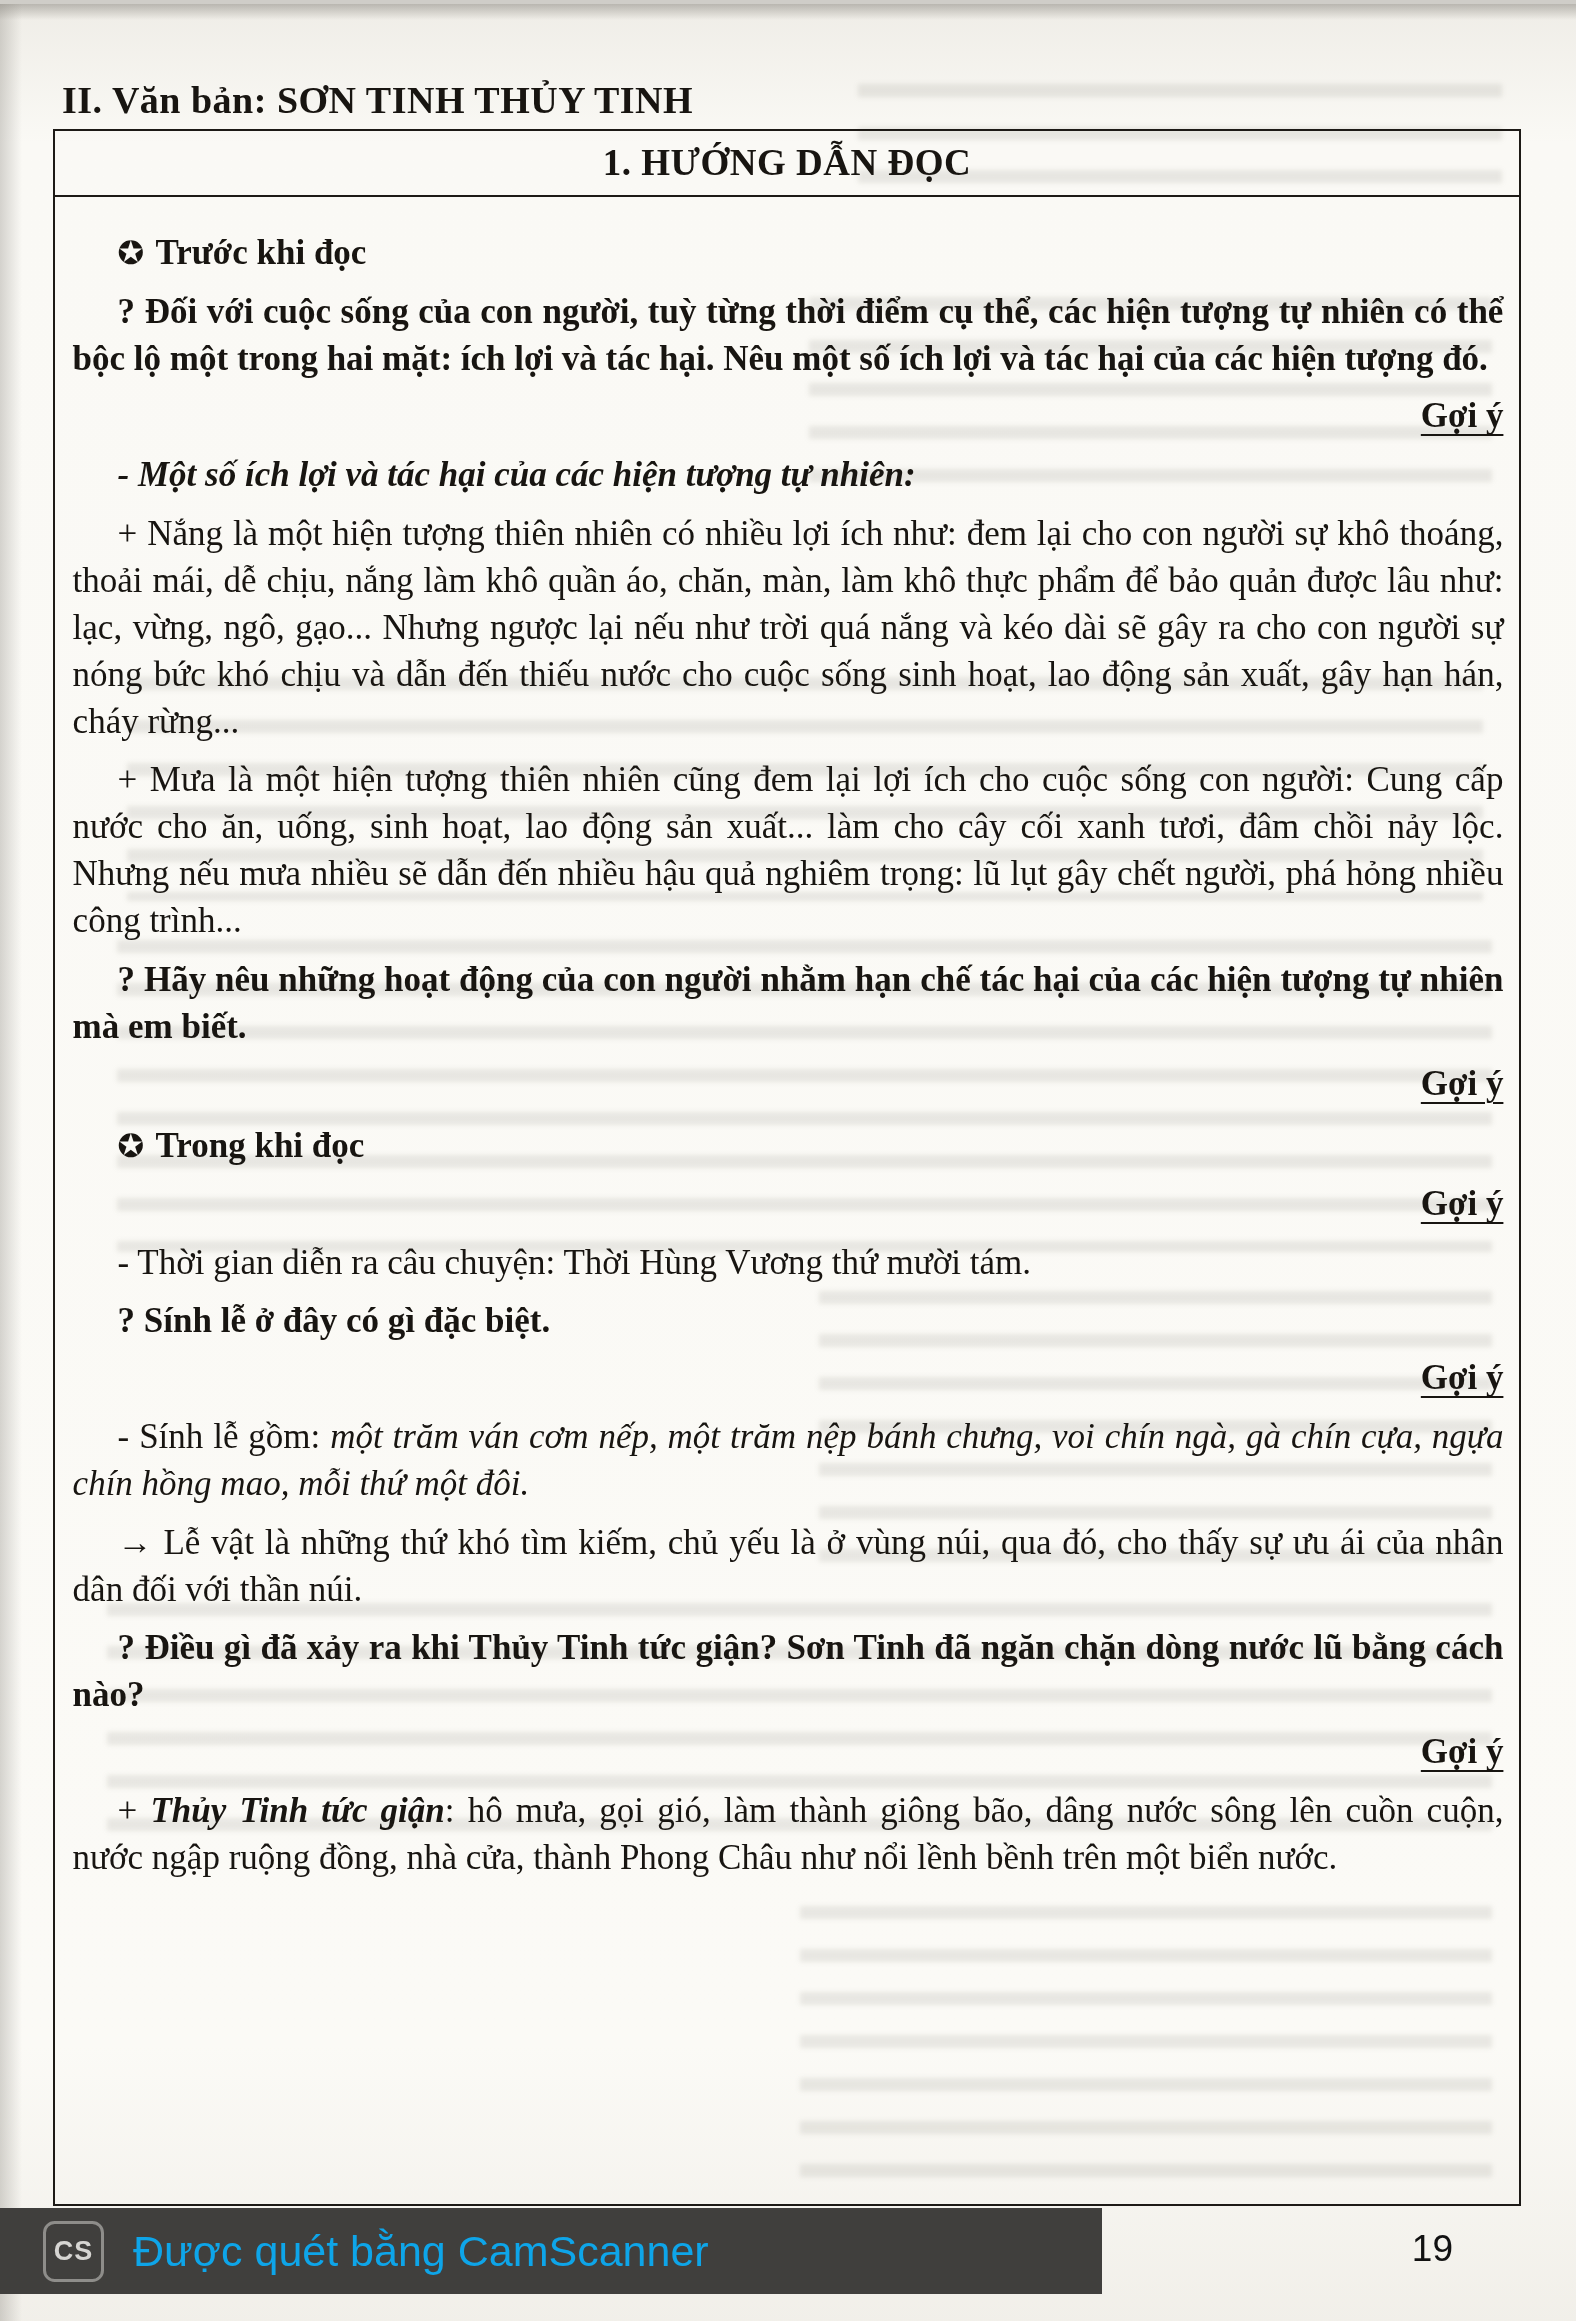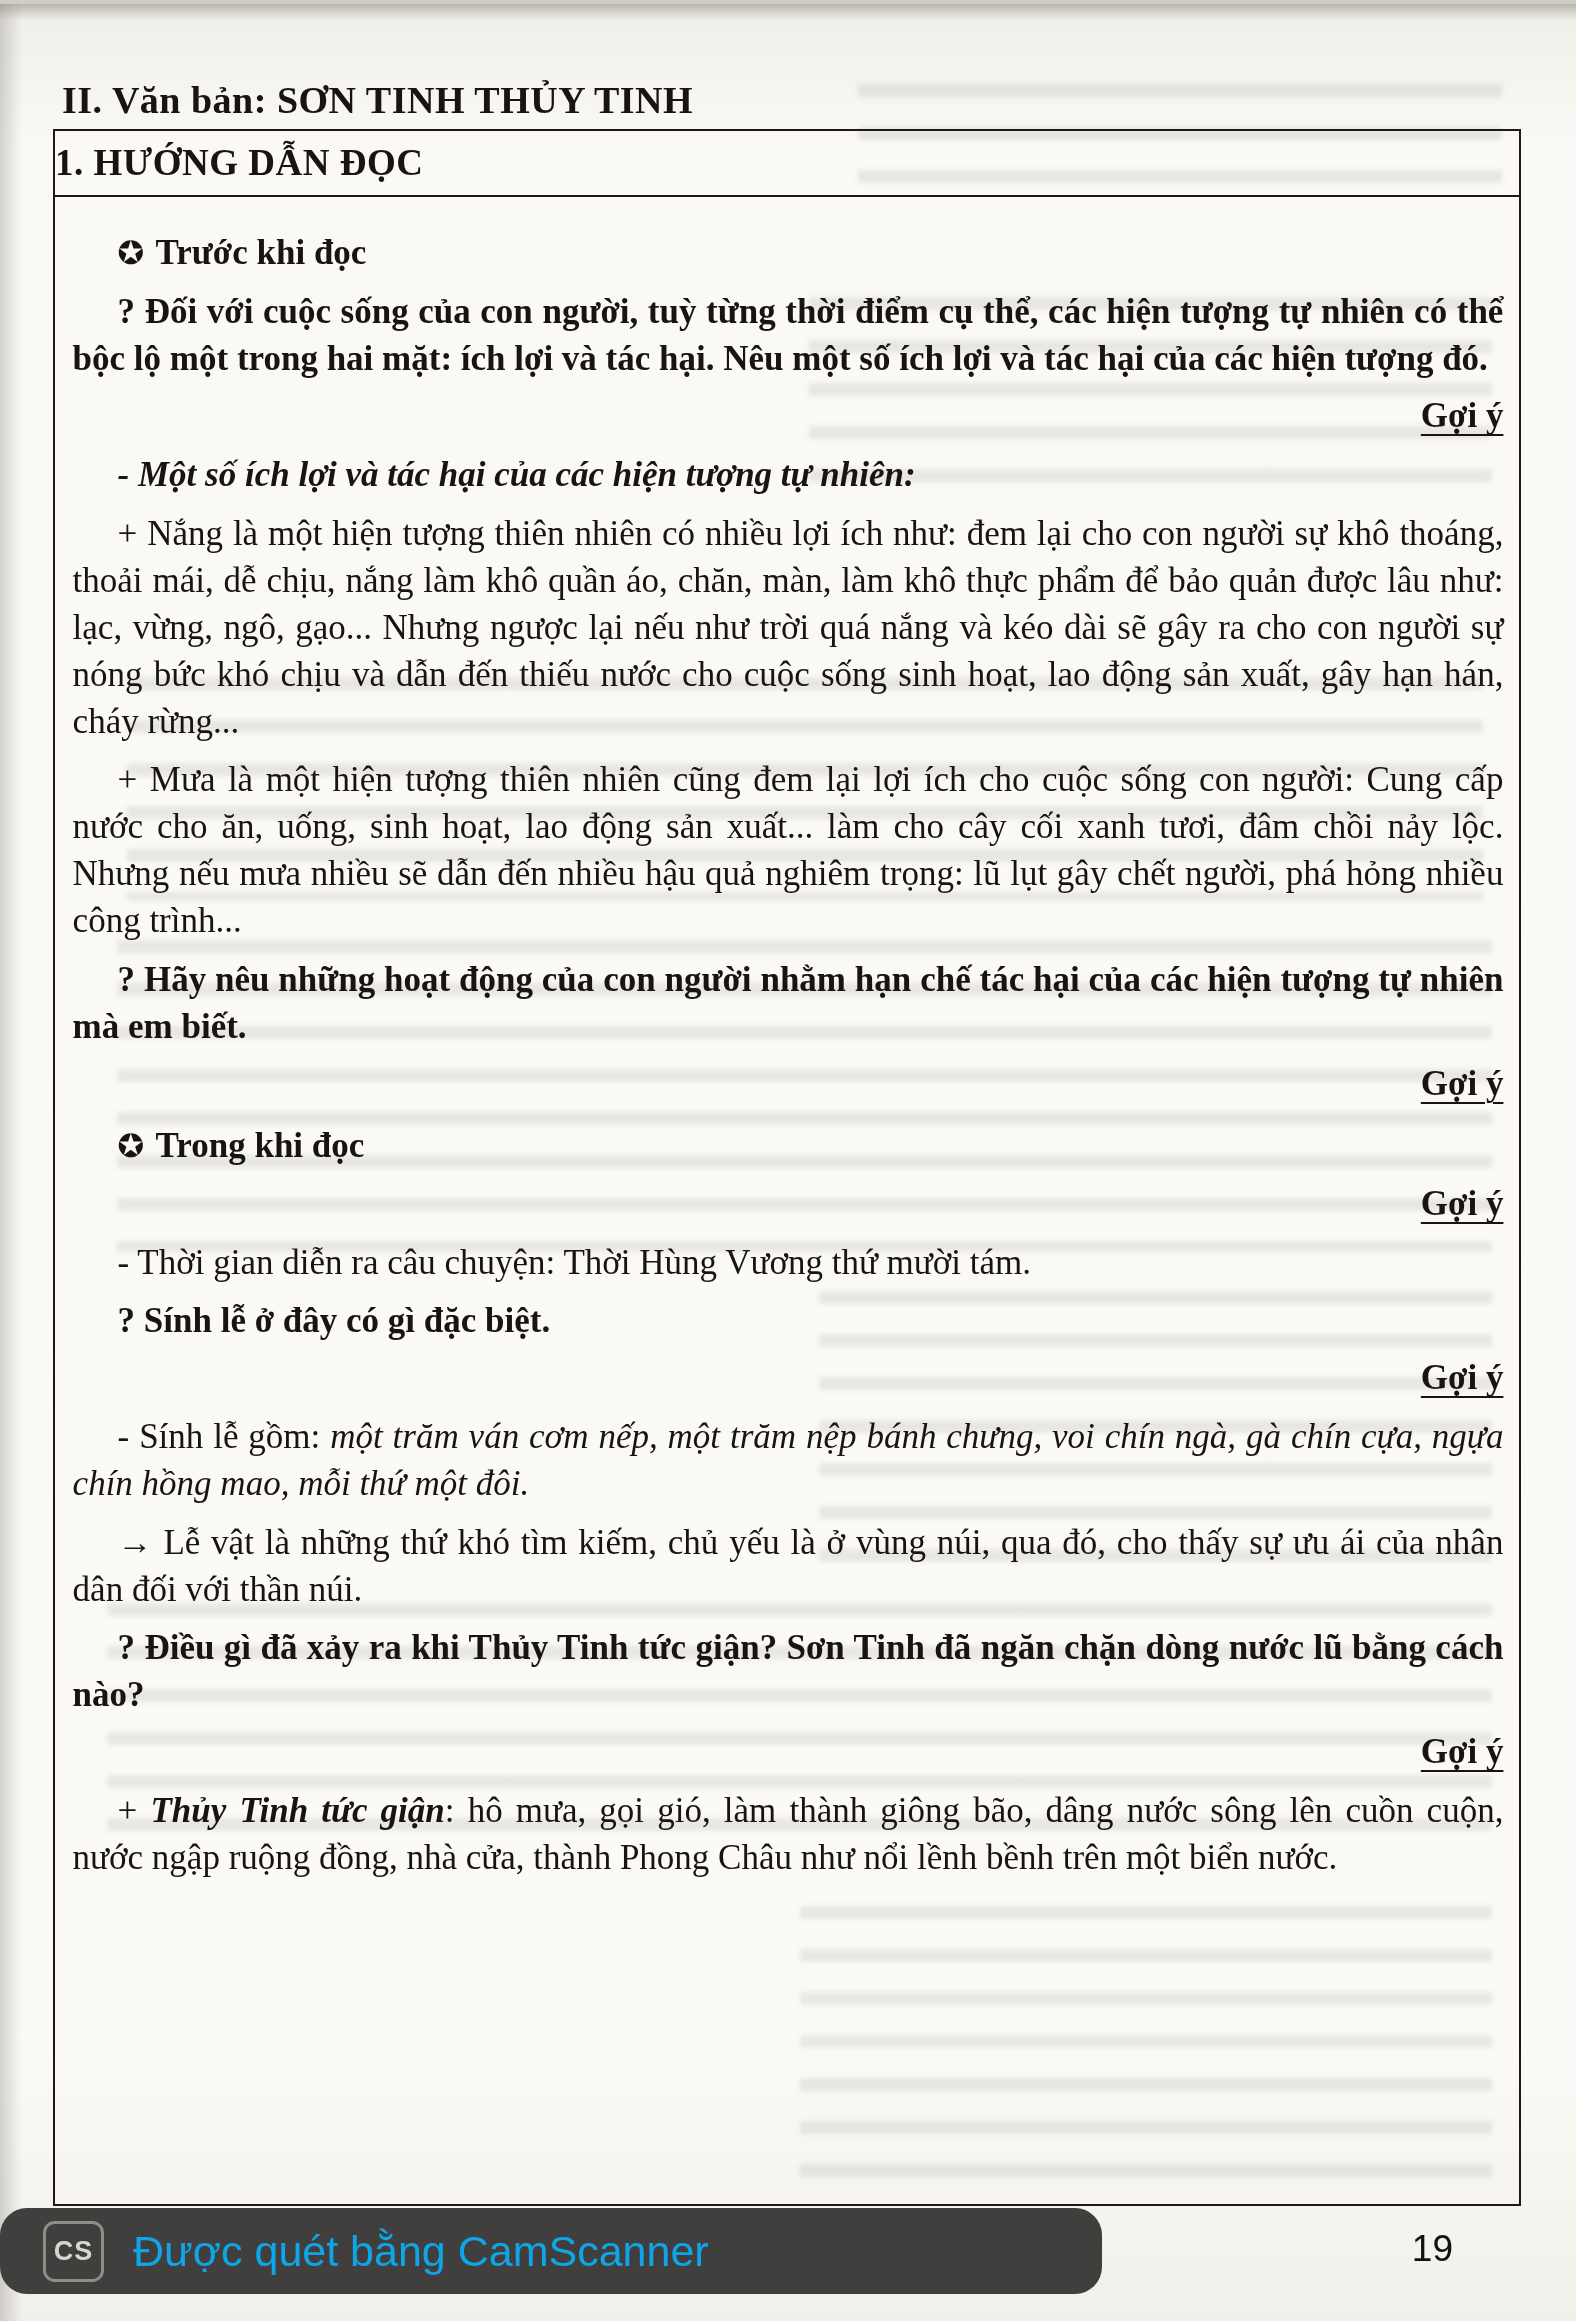--- a/index.html
+++ b/index.html
@@ -25,21 +25,21 @@
     position:absolute;top:74px;left:62px;
     font-size:38px;font-weight:bold;letter-spacing:0.5px;white-space:nowrap;
   }
   .guide-box{
     position:absolute;top:125px;left:53px;right:55px;bottom:119px;
     border:2.9px solid #1d1a16;
     overflow:hidden;
     background:rgba(255,255,255,0.0);
   }
   .box-title{
-    font-weight:bold;font-size:37px;
+    text-align:center;font-weight:bold;font-size:37px;
     padding:9.8px 0 11.7px;border-bottom:2.9px solid #1d1a16;
     letter-spacing:0.5px;
   }
   .box-body{
     padding:15.6px 15.6px 0 17.6px;
     font-size:35px;line-height:47px;
     text-align:justify;
     position:relative;z-index:1;
   }
   .blk{margin:11.7px 0 0;text-indent:45px;}
@@ -49,21 +49,21 @@
   .blk.goiy{text-align:right;text-indent:0;font-weight:bold;margin-top:9.8px;}
   .blk.goiy span{text-decoration:underline;text-underline-offset:6.8px;text-decoration-thickness:2.4px;}
   .r-n{font-weight:normal;font-style:normal;}
   .r-b{font-weight:bold;}
   .r-i{font-style:italic;}
   .r-bi{font-style:italic;font-weight:bold;}
   .footer-bar{
     position:absolute;left:0;bottom:31px;height:86px;width:1102px;
     background:#403f3d;
     display:flex;align-items:center;gap:29px;
-    padding-left:43px;box-sizing:border-box;border-radius:27px;
+    padding-left:43px;box-sizing:border-box;
   }
   .cs-logo{
     width:55px;height:55px;flex:0 0 auto;
     border:3.9px solid #8e8d8a;border-radius:11.7px;
     display:flex;align-items:center;justify-content:center;
     color:#d6d5d2;font-family:"Liberation Sans", sans-serif;
     font-weight:bold;font-size:27px;letter-spacing:1px;
   }
   .footer-text{
     color:#0ea5e9;font-family:"Liberation Sans", sans-serif;

